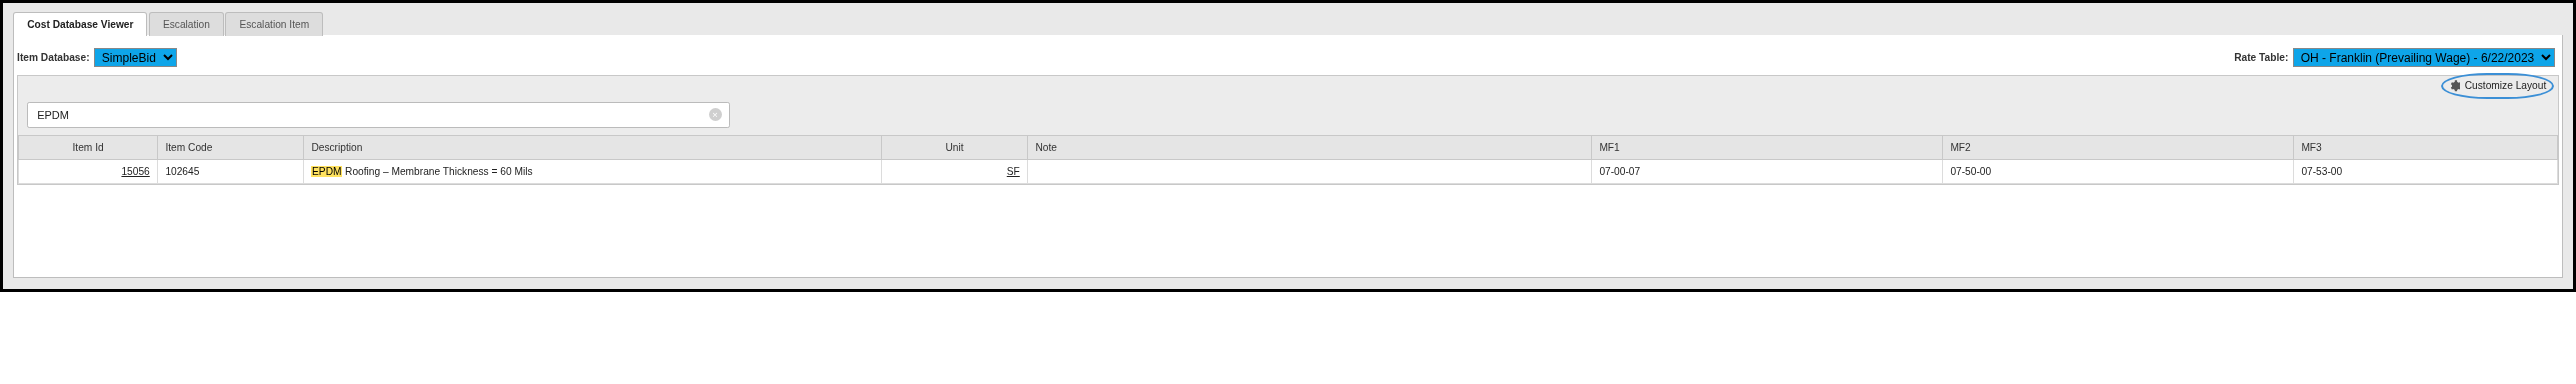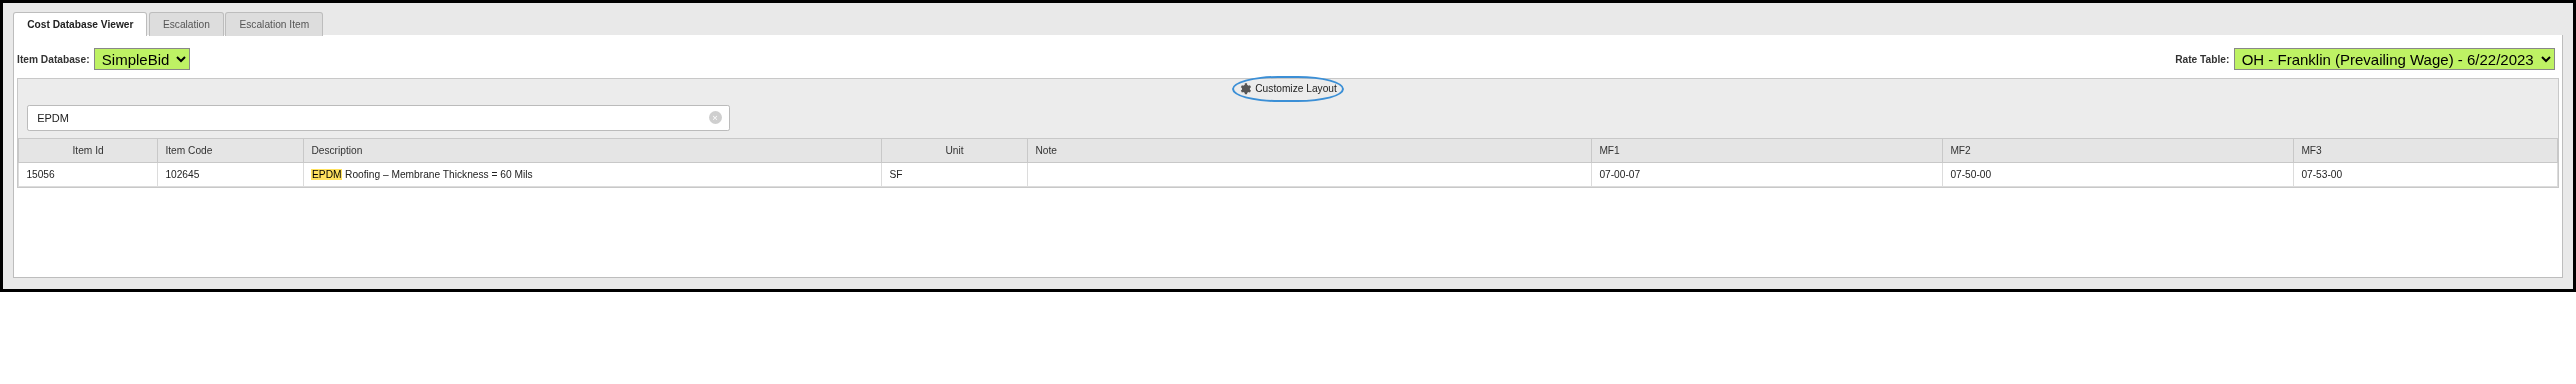--- a/index.html
+++ b/index.html
@@ -69,35 +69,35 @@
     display: flex;
     align-items: center;
     gap: 4.4px;
     font-size: 10.2px;
     font-weight: bold;
   }
   .top-bar-right {
     padding-right: 4.4px;
   }
   select {
-    font-size: 15px;
+    font-size: 12px;
     padding: 0.7px 2.9px;
     border: 0.7px solid #888;
-    background: #bef264;
+    background: #0ea5e9;
   }
 
   .grid-wrap {
     margin: 0 2.9px;
     border: 0.7px solid #c8c8c8;
     background: #ececec;
   }
 
   .toolbar-row {
     display: flex;
-    justify-content: center;
+    justify-content: flex-end;
     align-items: center;
     padding: 4.4px 11.7px;
     background: #ececec;
   }
   .customize {
     display: inline-flex;
     align-items: center;
     gap: 4.4px;
     font-size: 10.2px;
     color: #222;
@@ -184,21 +184,21 @@
     background: #fff;
   }
   .col-itemid { width: 139px; text-align: center; }
   .col-itemcode { width: 146px; }
   .col-desc { width: 578px; }
   .col-unit { width: 146px; text-align: center; }
   .col-note { width: 564px; }
   .col-mf1 { width: 351px; }
   .col-mf2 { width: 351px; }
   .col-mf3 { width: auto; }
-  td.center { text-align: left; }
+  td.center { text-align: right; text-decoration: underline; }
 
   mark.hl {
     background: #ffe25f;
     color: #000;
     padding: 0 0.7px;
   }
 </style>
 </head>
 <body>
 

